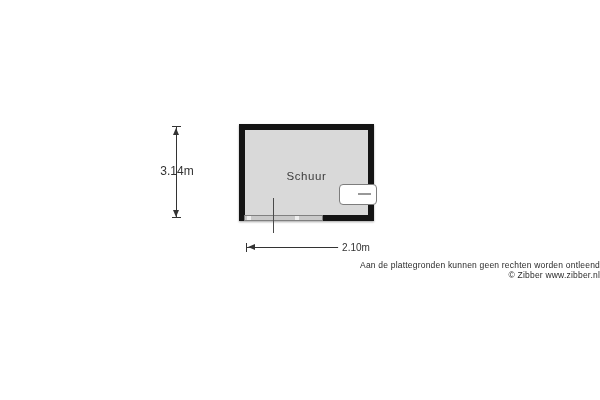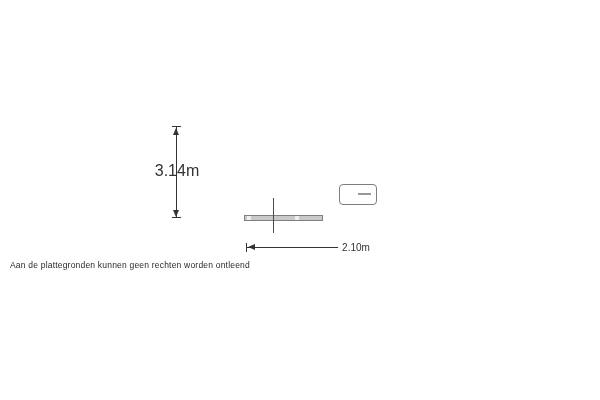--- a/index.html
+++ b/index.html
@@ -76,21 +76,21 @@
   .dim-line-v{position:absolute;left:176px;top:127px;width:1px;height:91px;background:var(--dimension,#333);}
   .dim-cap-h{position:absolute;width:9px;height:1px;background:var(--dimension,#333);}
   .cap-top{left:172px;top:126px;}
   .cap-bottom{left:172px;top:217px;}
   .arr{width:0;height:0;position:absolute;}
   .arr-up{left:173px;top:128px;border-left:3.5px solid transparent;border-right:3.5px solid transparent;border-bottom:7px solid var(--dimension,#333);}
   .arr-down{left:173px;top:210px;border-left:3.5px solid transparent;border-right:3.5px solid transparent;border-top:7px solid var(--dimension,#333);}
   .dim-label-v{
     position:absolute;left:177px;top:171px;
     transform:translate(-50%,-50%);
-    font-size:16px;color:var(--dimension,#333);
+    font-size:12px;color:var(--dimension,#333);
     white-space:nowrap;
   }
 
   .dim-line-h{position:absolute;left:246px;top:247px;width:124px;height:1px;background:var(--dimension,#333);}
   .dim-cap-v{position:absolute;width:1px;height:9px;background:var(--dimension,#333);}
   .cap-left{left:246px;top:243px;}
   .cap-right{left:370px;top:243px;}
   .arr-left{left:248px;top:244px;border-top:3.5px solid transparent;border-bottom:3.5px solid transparent;border-right:7px solid var(--dimension,#333);}
   .arr-right{left:362px;top:244px;border-top:3.5px solid transparent;border-bottom:3.5px solid transparent;border-left:7px solid var(--dimension,#333);}
   .dim-label-h{
@@ -98,36 +98,41 @@
     transform:translate(-50%,-50%);
     font-size:10px;color:var(--dimension,#333);
     background:var(--background,#fff);
     padding:0 4px;
     white-space:nowrap;
     margin-left:48px;
   }
 
   
   .footer-line{
-    position:absolute;left:0;right:0;
-    text-align:left;
+    position:absolute;left:8px;right:0;
+    text-align:right;
     font-size:8.5px;
     color:#2a2a2a;
     letter-spacing:0.2px;
     white-space:nowrap;
     padding-left:10px;
   }
   .footer-1{top:260px;}
   .footer-2{top:270px;}
 </style>
 </head>
 <body>
 
 <div class="canvas">
 
+  <div class="room">
+    <div class="room-interior">
+      <div class="room-label">Schuur</div>
+    </div>
+  </div>
 
   <div class="opening-strip">
     <div class="opening-gap g1"></div>
     <div class="opening-gap g2"></div>
   </div>
   <div class="door-leaf"></div>
 
   <div class="fixture">
     <div class="fixture-dash"></div>
   </div>
@@ -144,14 +149,15 @@
   <div class="dim">
     <div class="dim-line-h"></div>
     <div class="dim-cap-v cap-left"></div>
     <div class="dim-cap-v cap-right"></div>
     <div class="arr arr-left"></div>
     <div class="arr arr-right"></div>
     <div class="dim-label-h">2.10m</div>
   </div>
 
   <div class="footer-line footer-1">Aan de plattegronden kunnen geen rechten worden ontleend</div>
+  <div class="footer-line footer-2">© Zibber www.zibber.nl</div>
 
 </div>
 
 </body></html>

